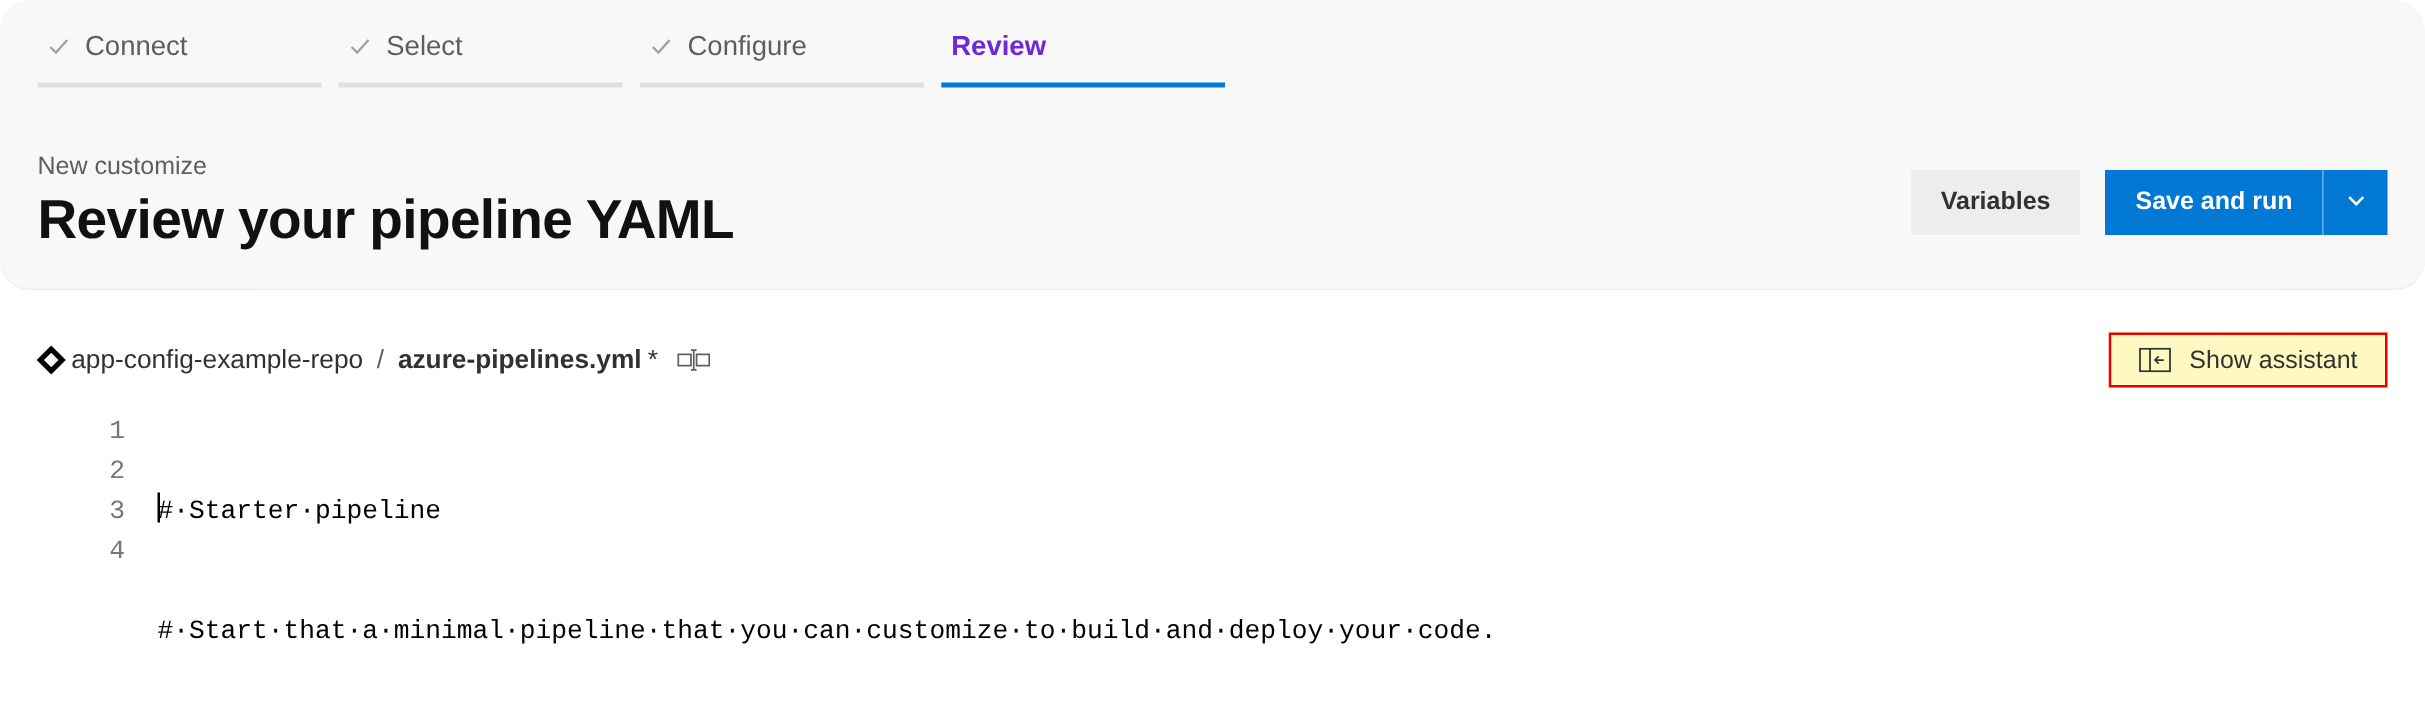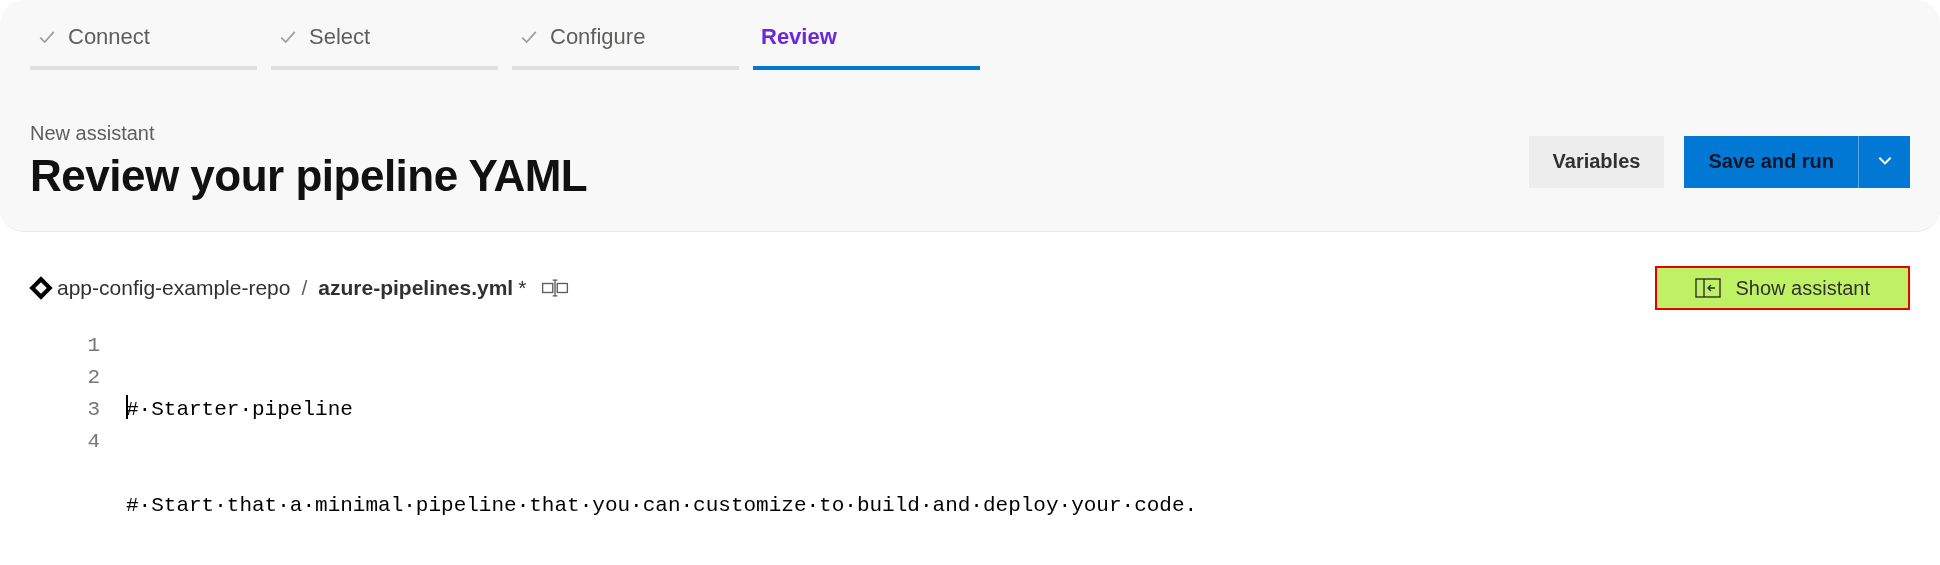--- a/index.html
+++ b/index.html
@@ -87,21 +87,21 @@
     cursor: pointer;
     font-family: inherit;
   }
   .btn-secondary {
     background: #ededed;
     color: #323130;
     font-weight: 600;
   }
   .btn-primary {
     background: #0078d4;
-    color: #0f172a;
+    color: #ffffff;
     font-weight: 600;
   }
   .btn-split {
     display: flex;
     align-items: stretch;
   }
   .btn-caret {
     background: #0078d4;
     color: #ffffff;
     width: 52px;
@@ -144,22 +144,22 @@
     margin-left: 10px;
     display: inline-flex;
     color: #605e5c;
   }
 
   .assist-btn {
     display: flex;
     align-items: center;
     gap: 14px;
     border: 2px solid #e60000;
-    background: #bef264;
-    padding: 8px 38px;
+    background: #fef9c3;
+    padding: 8px 22px;
     height: 44px;
     font-size: 20px;
     color: #323130;
     cursor: pointer;
     font-family: inherit;
   }
   .assist-btn .panel-icon {
     display: inline-flex;
     width: 26px;
     height: 20px;
@@ -226,21 +226,21 @@
       <span>Configure</span>
     </div>
     <div class="step active">
 
       <span>Review</span>
     </div>
   </div>
 
   <div class="title-row">
     <div class="title-block">
-      <div class="crumb">New assistant</div>
+      <div class="crumb">New customize</div>
       <div class="page-title">Review your pipeline YAML</div>
     </div>
     <div class="actions">
       <button class="btn btn-secondary">Variables</button>
       <div class="btn-split">
         <button class="btn btn-primary">Save and run</button>
         <button class="btn-caret">
           <span>
             <svg viewBox="0 0 16 16" width="18" height="18" fill="none" stroke="currentColor" stroke-width="1.8">
                 <path d="M3 6 L8 11 L13 6"></path>

